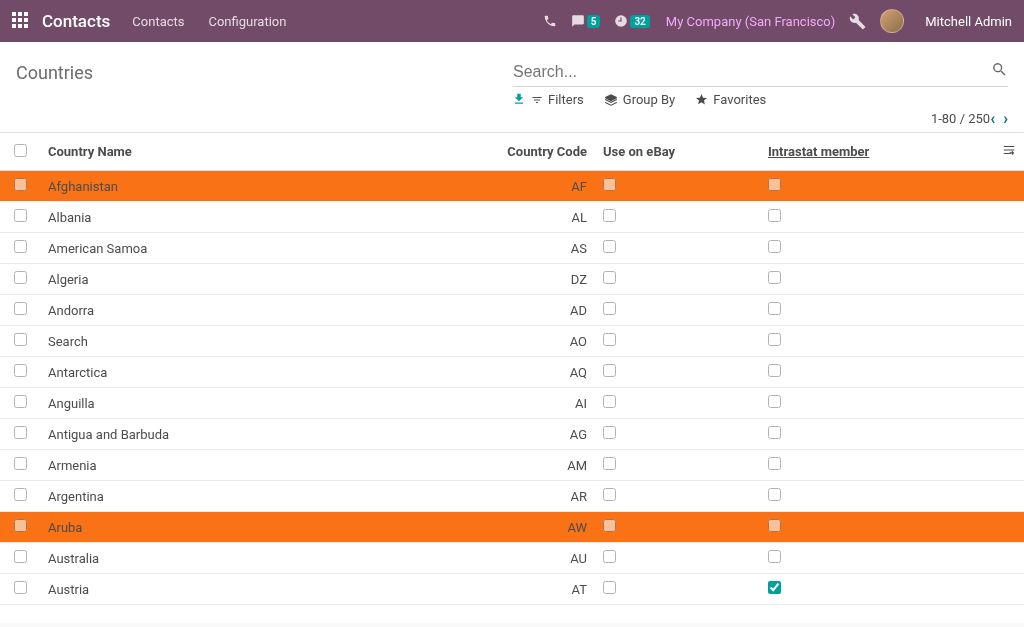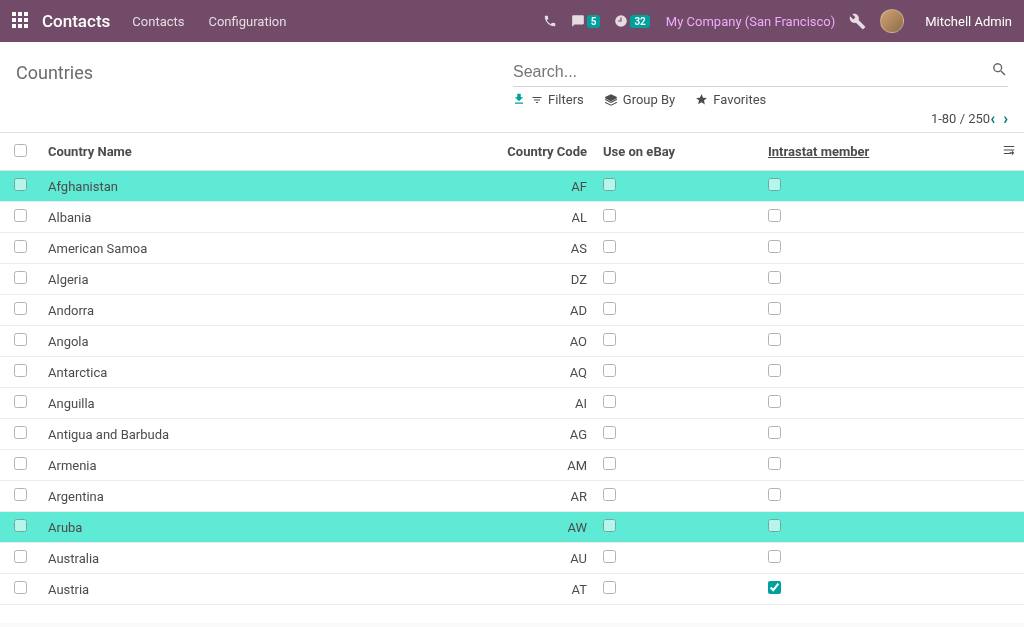--- a/index.html
+++ b/index.html
@@ -33,21 +33,21 @@
 .pager-arrows { display: flex; gap: 8px; }
 .pager-arrow { color: #00796b; cursor: pointer; font-size: 16px; font-weight: bold; }
 
 .table-area { height: 490px; overflow-y: scroll; background: #fff; }
 .table-area::-webkit-scrollbar { width: 14px; }
 .table-area::-webkit-scrollbar-track { background: #f1f1f1; }
 .table-area::-webkit-scrollbar-thumb { background: #c1c1c1; }
 table { width: 100%; border-collapse: collapse; }
 thead th { text-align: left; font-weight: 700; font-size: 13px; color: #4c4c4c; padding: 10px 8px; border-bottom: 1px solid #dee2e6; background: #fff; position: sticky; top: 0; }
 tbody td { padding: 7px 8px; border-bottom: 1px solid #e9ecef; font-size: 13px; color: #4c4c4c; }
-tbody tr.hovered { background: #5eead4; }
+tbody tr.hovered { background: #f97316; }
 .col-check { width: 40px; text-align: center; }
 .col-name { width: 380px; }
 .col-code { width: 175px; text-align: right; }
 .col-ebay { width: 165px; }
 .col-intr { width: auto; text-decoration: underline; }
 .col-opt { width: 34px; text-align: right; }
 input[type=checkbox] { width: 13px; height: 13px; cursor: pointer; accent-color: #00A09D; }
 input[type=checkbox]:not(:checked) { opacity: 0.55; }
 
 .svg-icon { width: 14px; height: 14px; fill: currentColor; }
@@ -202,21 +202,21 @@
         <tr>
           <td class="col-check"><input type="checkbox" style=""></td>
           <td class="col-name">Andorra</td>
           <td class="col-code">AD</td>
           <td class="col-ebay"><input type="checkbox" style=""></td>
           <td class="col-intr"><input type="checkbox" style=""></td>
           <td class="col-opt"></td>
         </tr>
         <tr>
           <td class="col-check"><input type="checkbox" style=""></td>
-          <td class="col-name">Angola</td>
+          <td class="col-name">Search</td>
           <td class="col-code">AO</td>
           <td class="col-ebay"><input type="checkbox" style=""></td>
           <td class="col-intr"><input type="checkbox" style=""></td>
           <td class="col-opt"></td>
         </tr>
         <tr>
           <td class="col-check"><input type="checkbox" style=""></td>
           <td class="col-name">Antarctica</td>
           <td class="col-code">AQ</td>
           <td class="col-ebay"><input type="checkbox" style=""></td>

